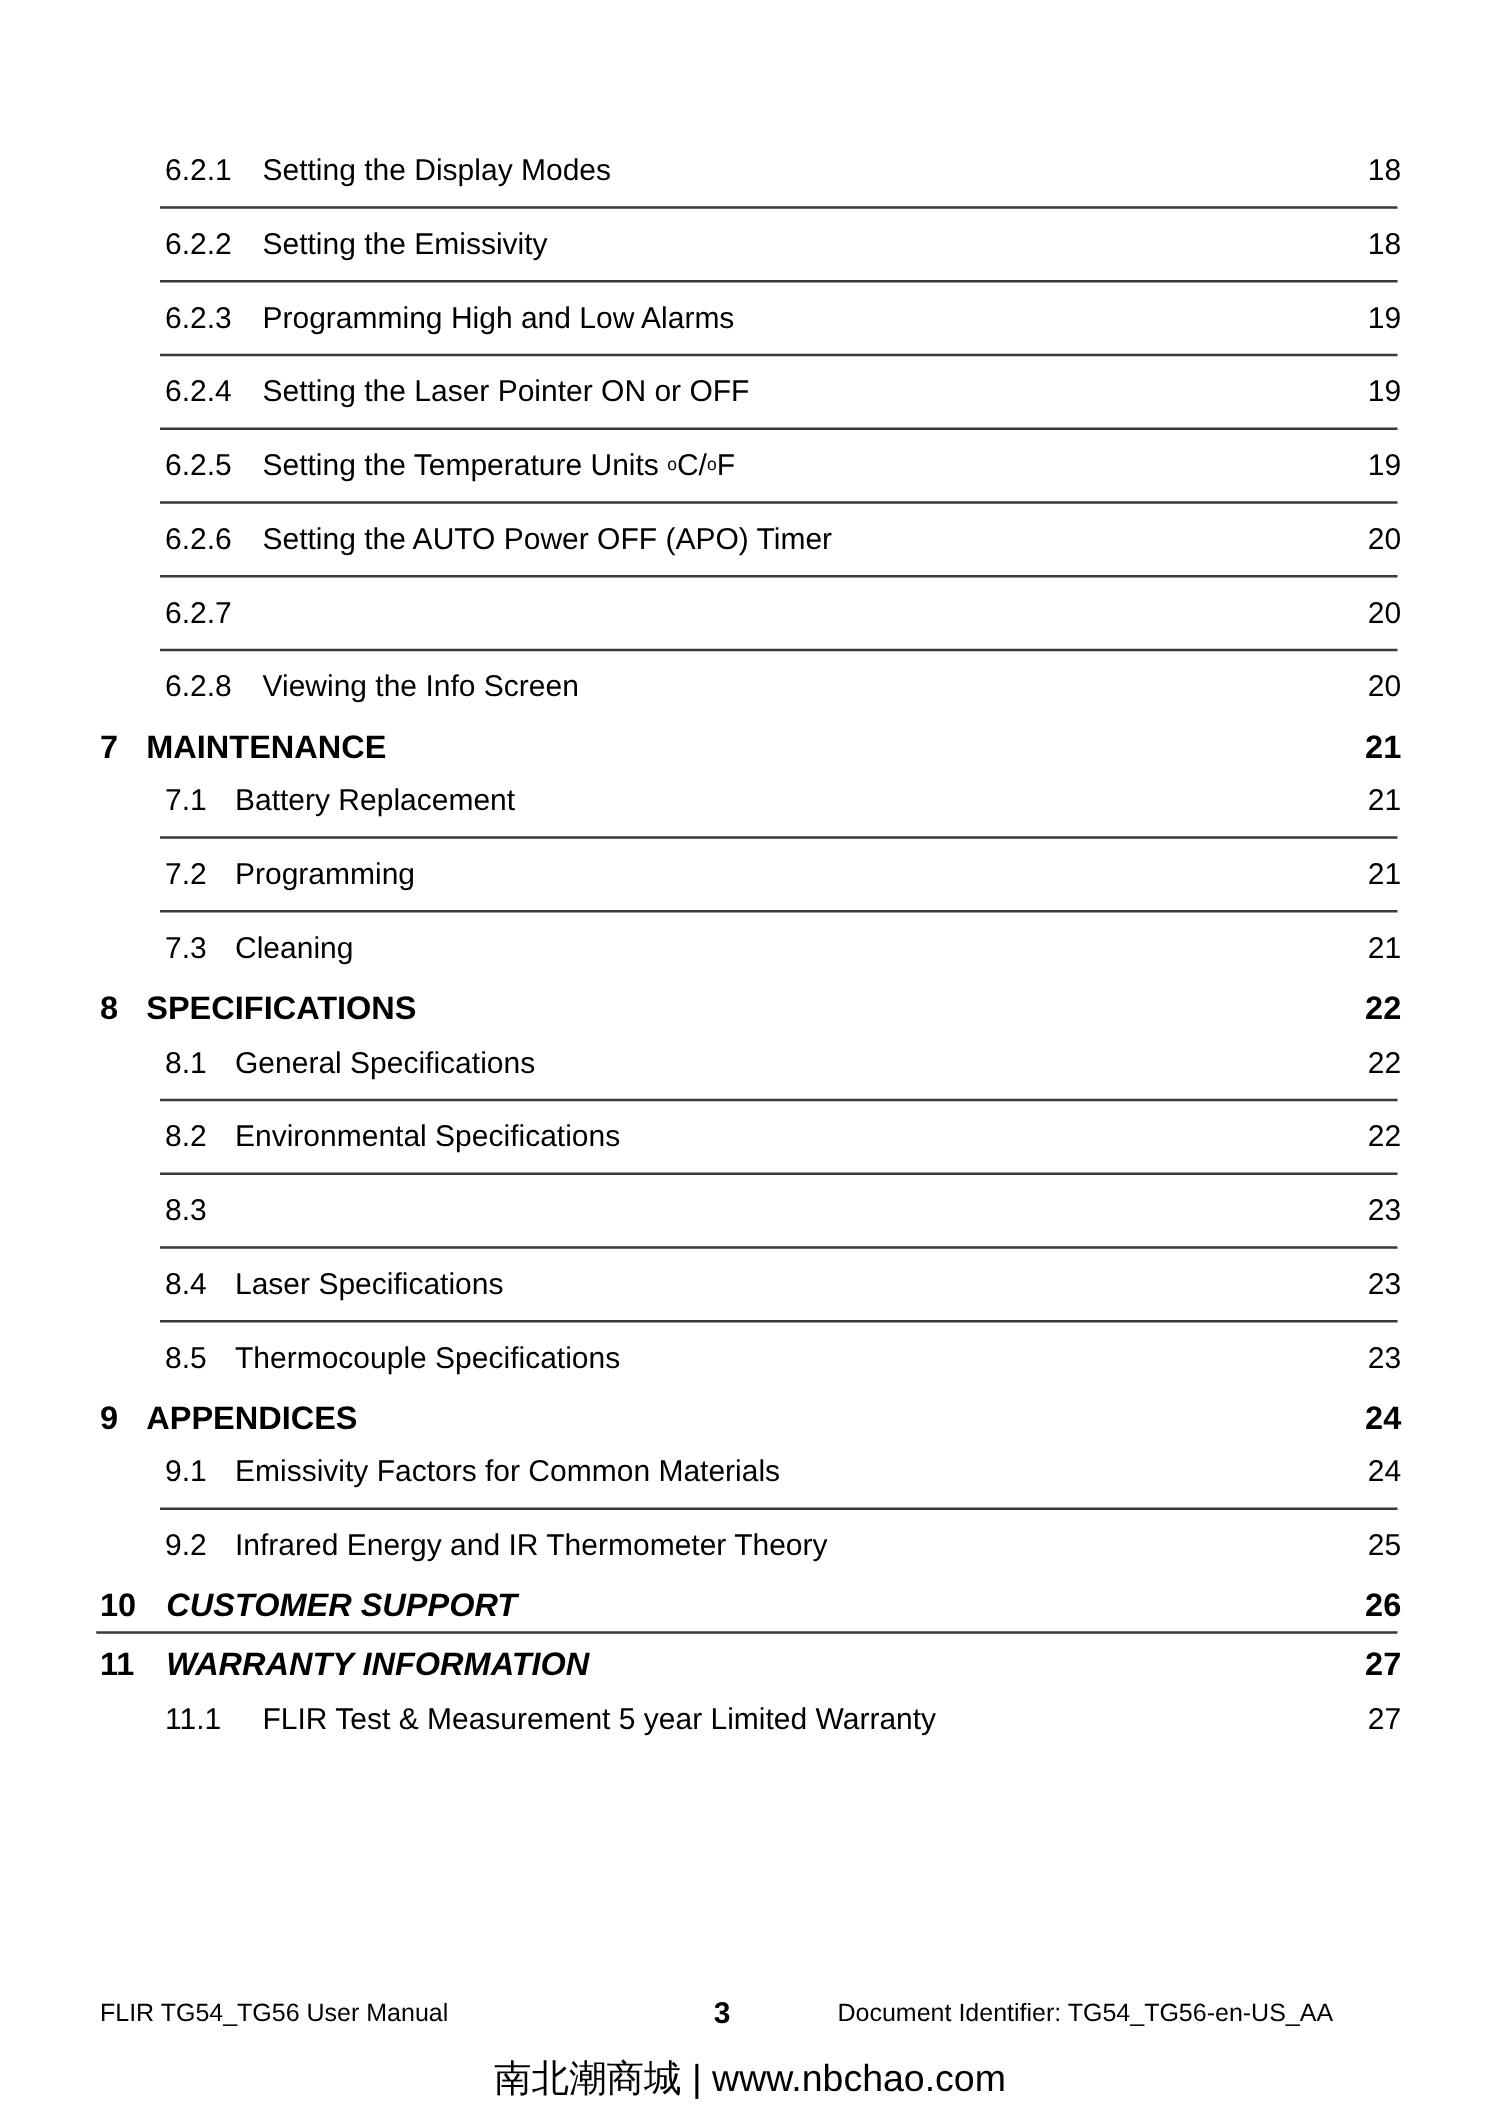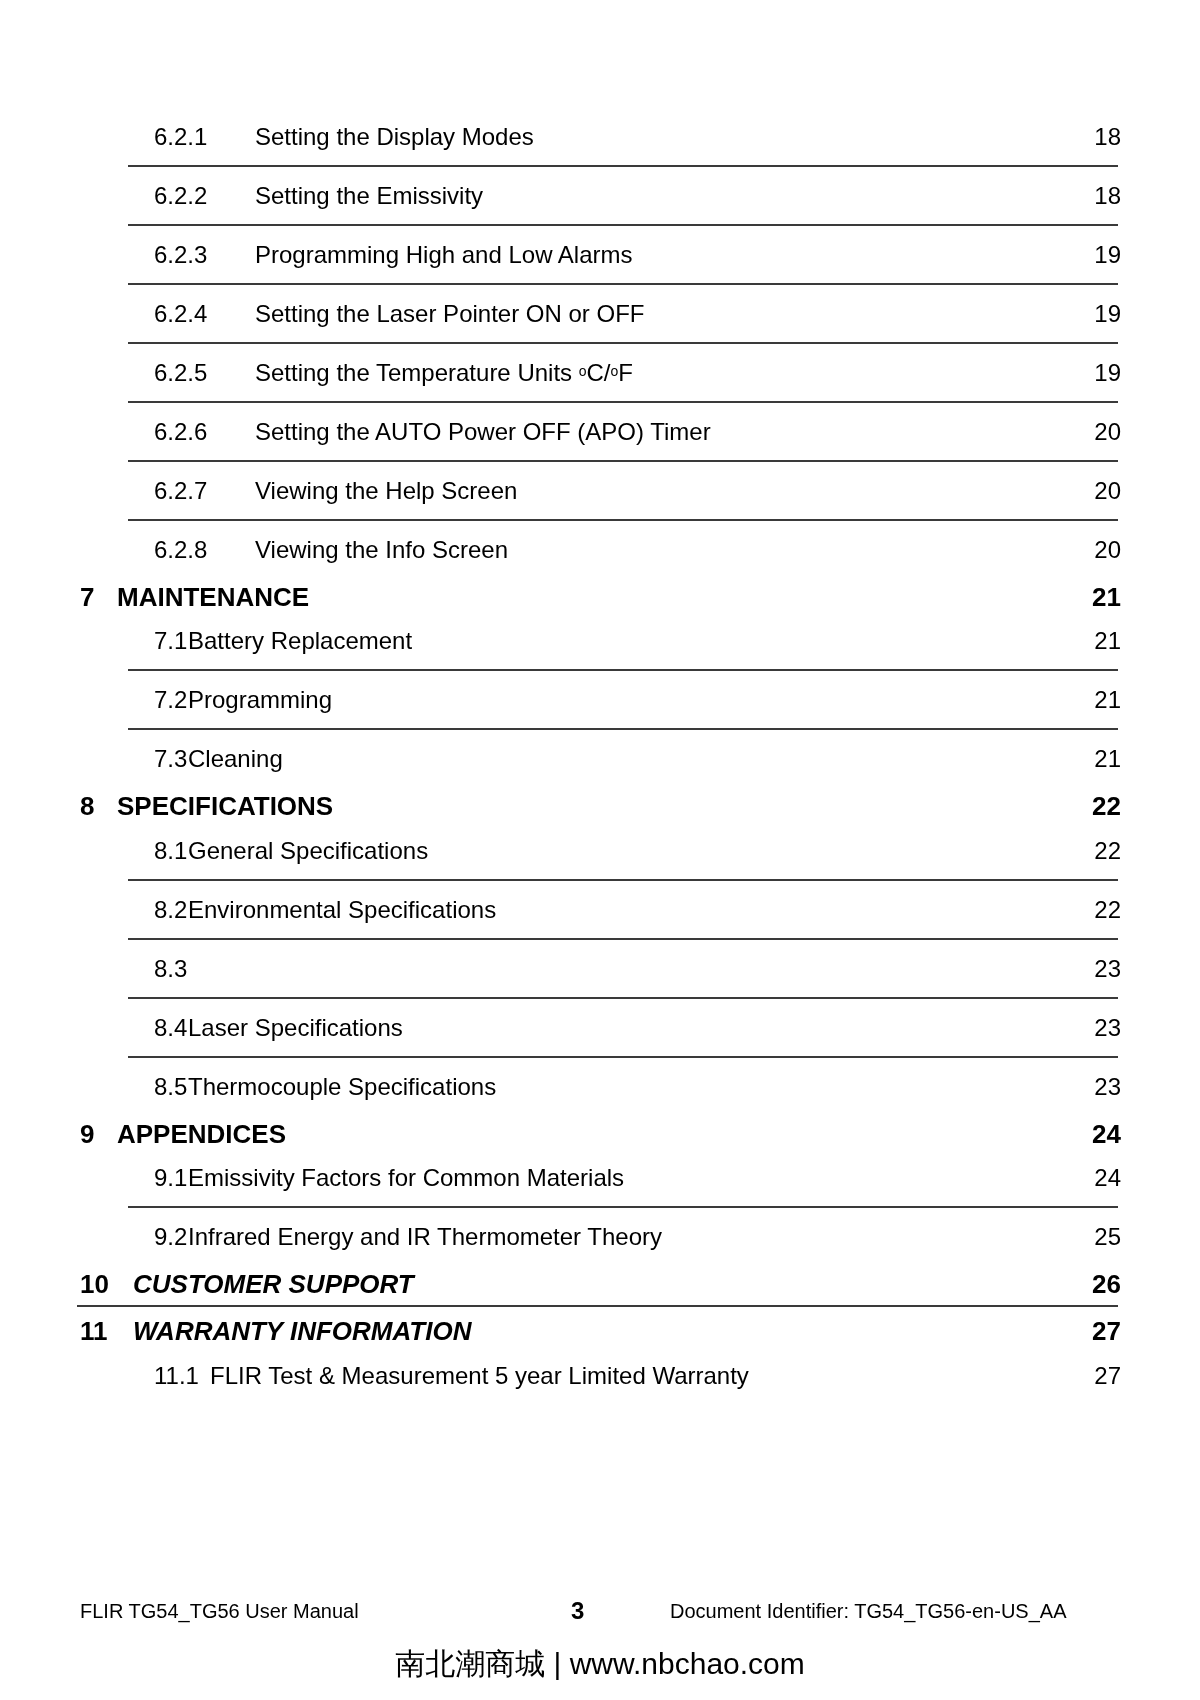--- a/index.html
+++ b/index.html
@@ -1,22 +1,22 @@
 <!DOCTYPE html>
 <html><head>
 <meta charset="utf-8">
 <style>
   html, body { margin:0; padding:0; background:#fff; }
   body { width:1200px; height:1700px; position:relative; overflow:hidden;
          font-family:"Liberation Sans", "DejaVu Sans", sans-serif; color:#000; }
   .row { position:absolute; left:0; width:1200px; height:40px; }
   .num, .title, .page { position:absolute; top:0; line-height:40px; white-space:nowrap; }
-  .sub .num { left:132px; font-size:24px;margin-left:22px; }
+  .sub .num { left:132px; font-size:24px; }
   .sub .title { font-size:24px; }
-  .sub3 .title { left:210px;margin-left:45px; }
+  .sub3 .title { left:210px; }
   .sub2 .title { left:188px; }
   .sub4 .title { left:210px; }
   .sub .page { right:79px; font-size:24px; text-align:left; }
   .lvl1 .num { left:80px; font-size:26px; font-weight:bold; }
   .lvl1 .title { left:117px; font-size:26px; font-weight:bold; }
   .lvl1w .title { left:133px;font-style:italic; }
   .lvl1 .page { right:79px; font-size:26px; font-weight:bold; text-align:right; }
   .rule { position:absolute; height:2px; background:#3a3a3a; }
   .sup { font-size:14px; vertical-align:top; position:relative; top:-2px; }
   .footer { position:absolute; top:1596px; font-size:20px; line-height:30px; white-space:nowrap; }
@@ -62,21 +62,20 @@
 
 <div class="row sub sub3" style="top:412px">
   <span class="num">6.2.6</span>
   <span class="title">Setting the AUTO Power OFF (APO) Timer</span>
   <span class="page">20</span>
 </div>
 <div class="rule" style="top:460px;left:128px;width:990px"></div>
 
 <div class="row sub sub3" style="top:471px">
   <span class="num">6.2.7</span>
-  <span class="title">Viewing the Help Screen</span>
   <span class="page">20</span>
 </div>
 <div class="rule" style="top:519px;left:128px;width:990px"></div>
 
 <div class="row sub sub3" style="top:530px">
   <span class="num">6.2.8</span>
   <span class="title">Viewing the Info Screen</span>
   <span class="page">20</span>
 </div>
 

